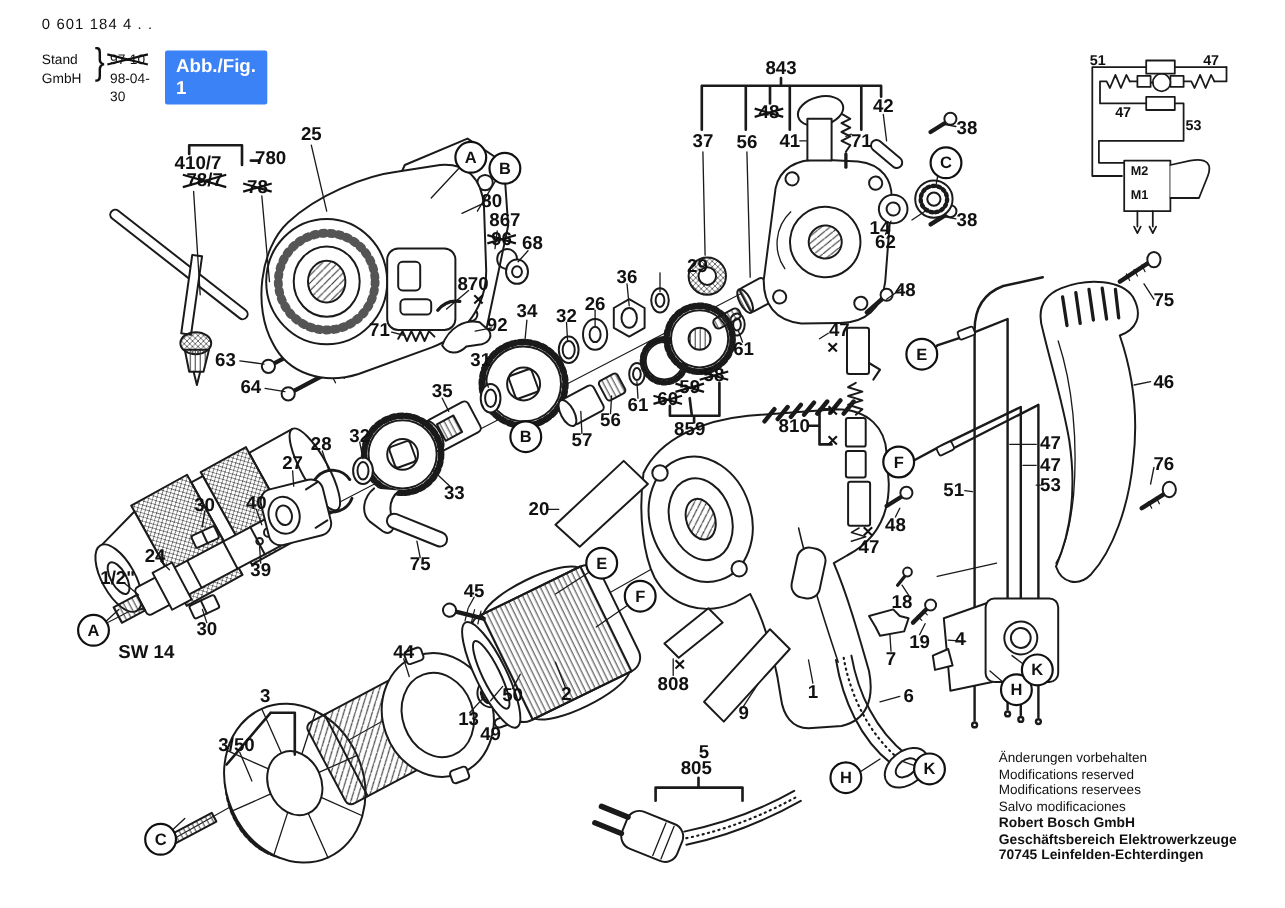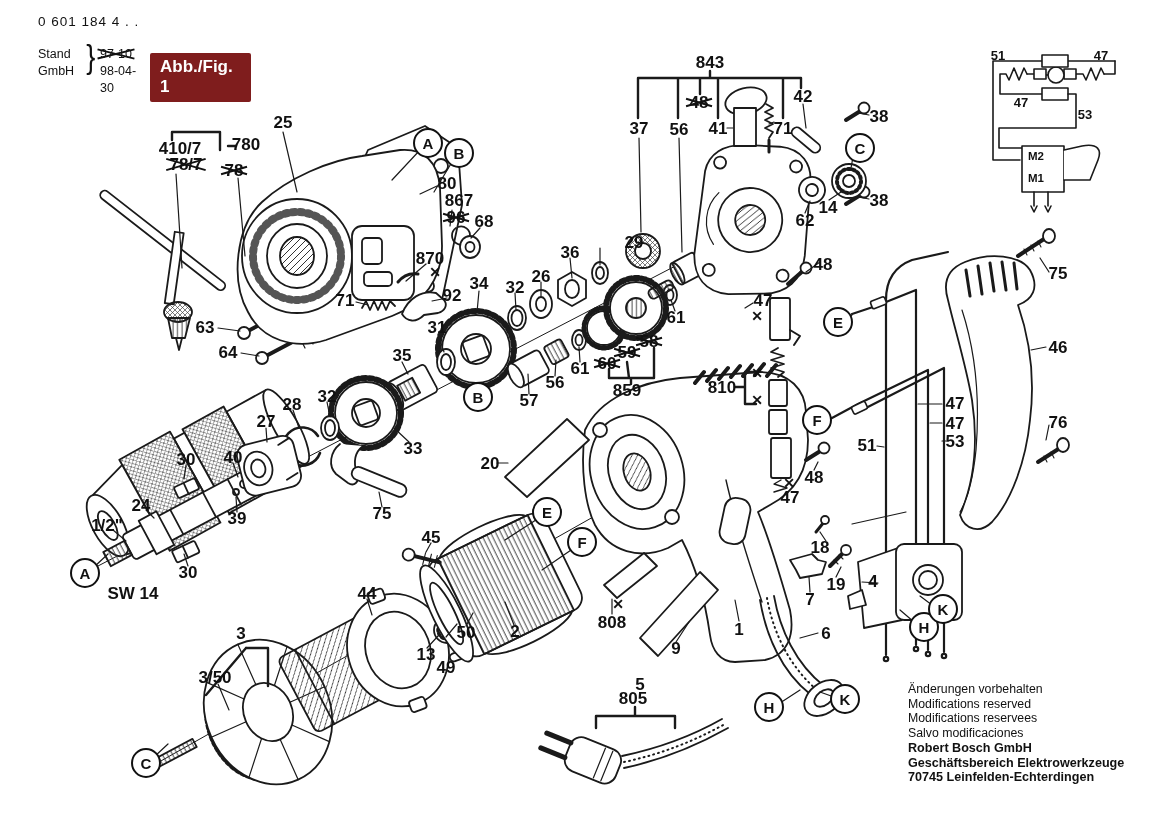--- a/index.html
+++ b/index.html
@@ -24,22 +24,22 @@
   .standissue{position:relative;margin-top:14px;height:40px;}
   .si-col{position:absolute;left:0;top:3px;font-size:12.5px;line-height:1.35;}
   .si-brace{position:absolute;left:47px;top:-6px;font-size:34px;font-weight:normal;
        transform:scaleX(.8);}
   .si-vals{position:absolute;left:62px;top:3px;font-size:12.5px;line-height:1.35;}
   .si-struck{position:relative;display:inline-block;}
   .si-struck::before,.si-struck::after{content:"";position:absolute;left:-3px;right:-3px;
        top:calc(50% - 1px);height:1.8px;background:#111;}
   .si-struck::before{transform:rotate(14deg);}
   .si-struck::after{transform:rotate(-14deg);}
-  .figbadge{position:absolute;left:112px;top:10px;background:#7f1d1d;color:#fff;font-weight:bold;
-       font-size:17px;padding:4px 18px 5px 10px;border-radius:2px;}
+  .figbadge{position:absolute;left:112px;top:3px;background:#3b82f6;color:#fff;font-weight:bold;
+       font-size:17px;padding:4px 10px 5px 10px;border-radius:2px;}
   .footer{position:absolute;left:908px;top:682px;font-size:12.3px;line-height:14.7px;z-index:7;}
   .footer .co{font-weight:bold;font-size:12.6px;}
 </style>
 </head>
 <body>
 
 <div class="canvas">
 
   <svg width="1168" height="825" viewBox="0 0 1168 825">
     <defs>
@@ -594,21 +594,21 @@
       <span class="lbl struck" style="left: 649px; top: 341px;">58</span>
       <span class="lbl" style="left: 710px; top: 62px;">843</span>
       <span class="lbl" style="left: 639px; top: 128px;">37</span>
       <span class="lbl" style="left: 679px; top: 129px;">56</span>
       <span class="lbl struck" style="left: 699px; top: 102px;">48</span>
       <span class="lbl" style="left: 718px; top: 128px;">41</span>
       <span class="lbl" style="left: 783px; top: 128px;">71</span>
       <span class="lbl" style="left: 803px; top: 96px;">42</span>
       <span class="lbl" style="left: 879px; top: 116px;">38</span>
       <span class="lbl" style="left: 879px; top: 200px;">38</span>
-      <span class="lbl" style="left: 828px; top: 207px;">14</span>
+      <span class="lbl" style="left: 800px; top: 207px;">14</span>
       <span class="lbl" style="left: 805px; top: 220px;">62</span>
       <span class="lbl" style="left: 823px; top: 264px;">48</span>
       <span class="lbl" style="left: 763px; top: 300px;">47</span>
       <span class="lbl xmark" style="left: 757px; top: 316px;">✕</span>
       <span class="lbl" style="left: 722px; top: 387px;">810</span>
       <span class="lbl xmark" style="left: 757px; top: 373px;">✕</span>
       <span class="lbl xmark" style="left: 757px; top: 400px;">✕</span>
       <span class="lbl" style="left: 867px; top: 445px;">51</span>
       <span class="lbl" style="left: 955px; top: 403px;">47</span>
       <span class="lbl" style="left: 955px; top: 423px;">47</span>

